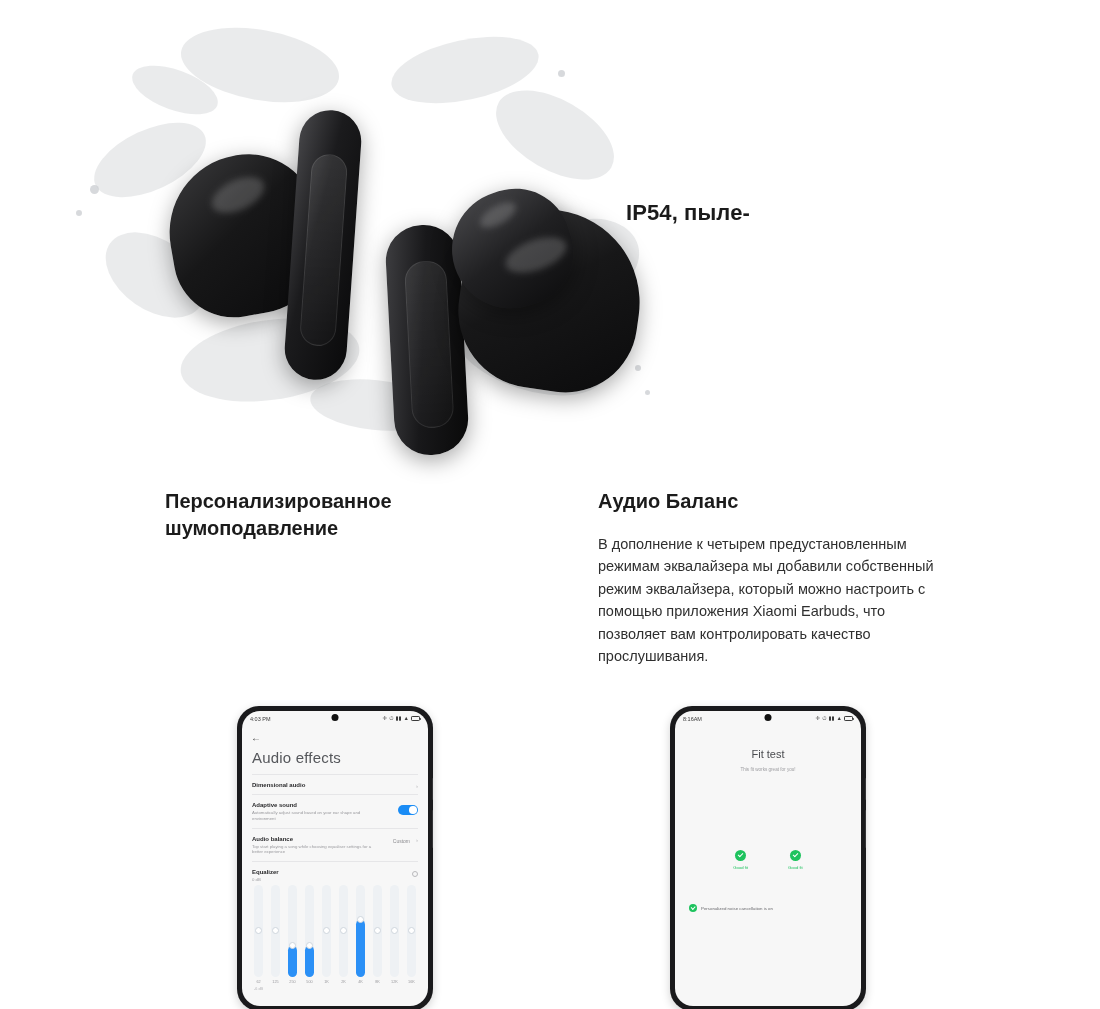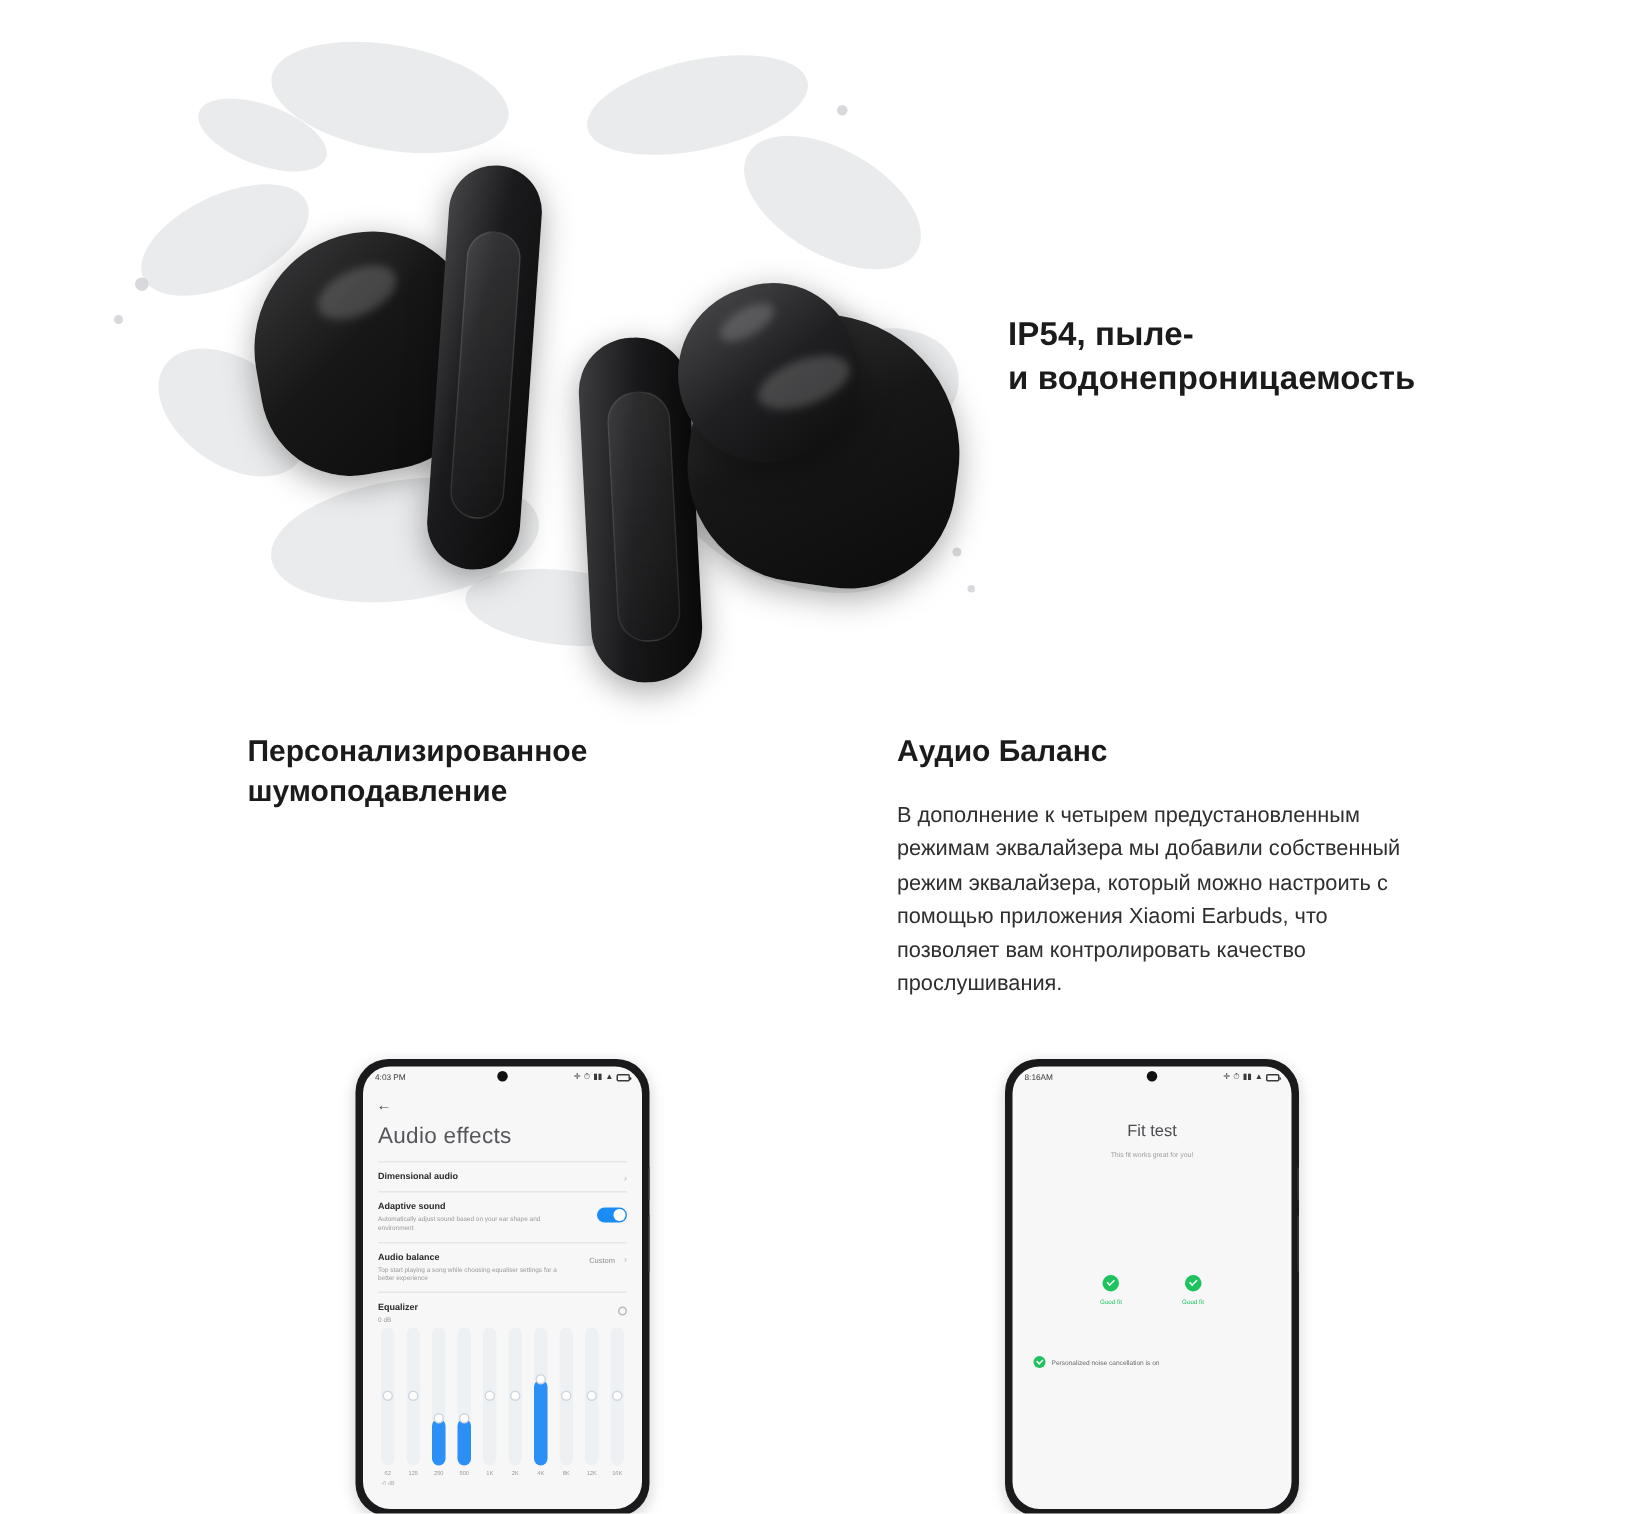--- a/index.html
+++ b/index.html
@@ -120,24 +120,23 @@
     background: rgba(255,255,255,.18);
     filter: blur(3px);
     border-radius: 50%;
   }
   .gloss.g1 { left: 150px; top: 170px; width: 56px; height: 30px; transform: rotate(-25deg); }
   .gloss.g2 { left: 444px; top: 230px; width: 64px; height: 30px; transform: rotate(-20deg); }
   .gloss.g3 { left: 418px; top: 196px; width: 40px; height: 18px; transform: rotate(-30deg); }
 
   .hero-text {
     position: absolute;
-    left: 672px;
+    left: 626px;
     top: 198px;
     width: 400px;
-    margin-top: 10px;
   }
   .hero-title {
     font-size: 22px;
     font-weight: bold;
     line-height: 1.32;
     color: #1b1b1b;
     margin: 0 0 22px 0;
     letter-spacing: .1px;
   }
   .hero-sub {
@@ -418,21 +417,20 @@
     <div class="bud bud-right-body"></div>
     <div class="bud bud-right-tip"></div>
     <div class="gloss g1"></div>
       <div class="gloss g2"></div>
       <div class="gloss g3"></div>
   </div>
 
   <div class="hero-text">
     <h2 class="hero-title">
       <span>IP54, пыле-</span><br>
-      <span>и водонепроницаемость</span>
     </h2>
   </div>
 </section>
 
 <section class="cols">
 
   <div class="col col-left">
     <h3 class="col-title">Персонализированное шумоподавление</h3>
   </div>
 

